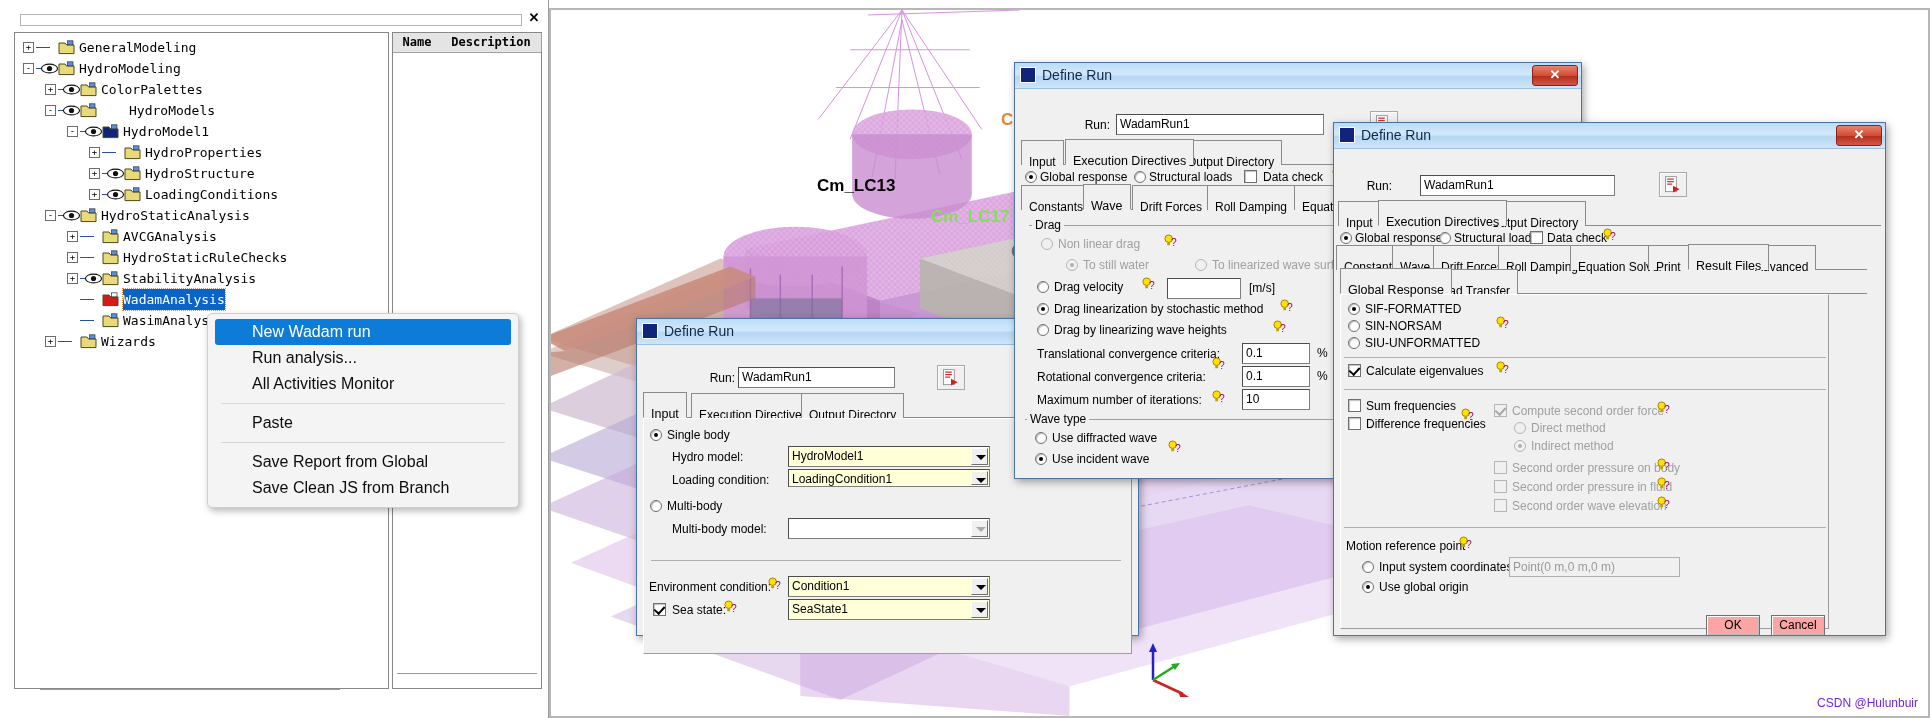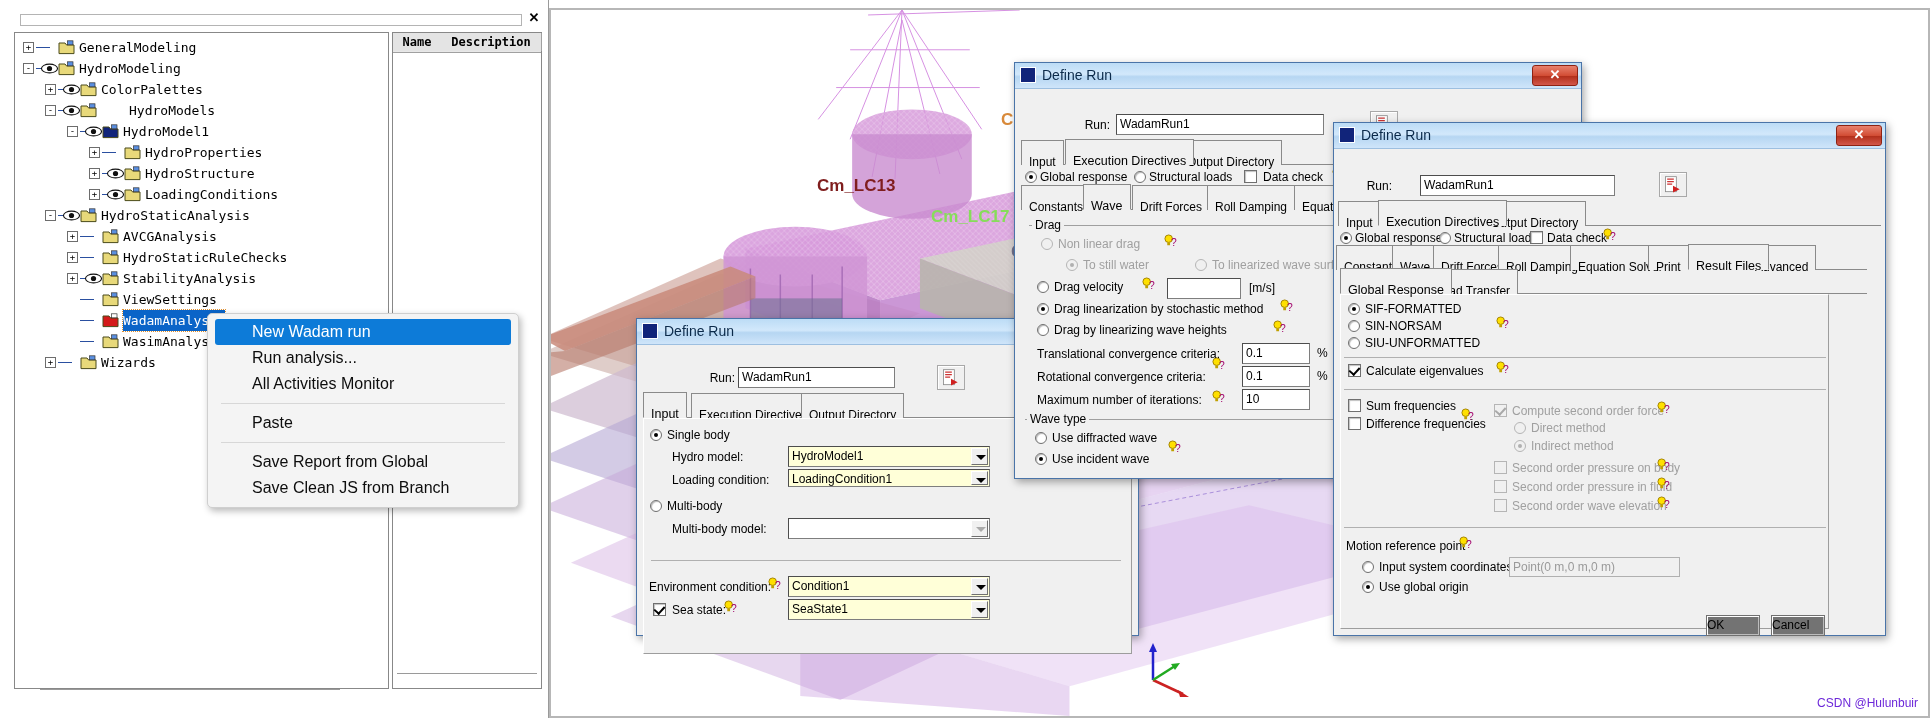--- a/index.html
+++ b/index.html
@@ -192,23 +192,23 @@
     border:solid #000;border-width:0 2px 2px 0;transform:rotate(42deg);
   }
   .chk.dis{border-color:#b5b5b5;background:#f0f0f0;box-shadow:none;}
   .chk.dis.on:after{border-color:#a8a8a8;}
   .dim{color:#a0a0a0;}
   .help{position:absolute;width:16px;height:15px;}
   .grp-cap{position:absolute;font-size:12px;background:#f0f0f0;padding:0 3px;}
   .grp-line{position:absolute;height:1px;background:#9f9f9f;}
   .hline{position:absolute;height:1px;background:#b0b0b0;}
   .btn{
-    position:absolute;background:#737373;border:1px solid #707070;
+    position:absolute;background:#fca5a5;border:1px solid #707070;
     box-shadow:inset 1px 1px 0 #fff, inset -1px -1px 0 #bcbcbc;
-    font-size:12px;text-align:left;box-sizing:border-box;cursor:pointer;
+    font-size:12px;text-align:center;box-sizing:border-box;cursor:pointer;
   }
   .iconbtn{
     position:absolute;background:#f0f0f0;border:1px solid #a8a8a8;
     box-shadow:inset 1px 1px 0 #fff;box-sizing:border-box;cursor:pointer;
   }
   .panel-sunken{
     position:absolute;border:1px solid #9d9d9d;border-right-color:#fff;
     border-bottom-color:#fff;background:#f0f0f0;box-sizing:border-box;
   }
   .unit{position:absolute;font-size:12px;}
@@ -321,21 +321,21 @@
 
     <g>
       <polygon points="250,600 700,498 960,560 520,680" fill="#d9b6ec" opacity=".4"></polygon>
       <polygon points="250,600 250,690 520,710 520,680" fill="#c79ade" opacity=".4"></polygon>
     </g>
 
     <circle cx="505" cy="372" r="26" fill="#e3a0e8" opacity=".55"></circle>
     <circle cx="505" cy="372" r="26" fill="url(#mesh)" opacity=".4"></circle>
   </svg>
 
-  <div class="vplabel" style="left:266px;top:166px;color:#7f1d1d;">Cm_LC13</div>
+  <div class="vplabel" style="left:266px;top:166px;color:#000000;">Cm_LC13</div>
   <div class="vplabel" style="left:380px;top:197px;color:#86dd5a;">Cm_LC17</div>
   <div class="vplabel" style="left:450px;top:100px;color:#d98a3a;">Cm_</div>
   <div class="vplabel" style="left:460px;top:232px;color:#6f6f8a;">Cm_</div>
 
   <svg id="triad" viewBox="0 0 60 60">
     <line x1="14" y1="42" x2="14" y2="10" stroke="#2222cc" stroke-width="2.5"></line>
     <polygon points="14,5 10,14 18,14" fill="#2222cc"></polygon>
     <line x1="14" y1="42" x2="44" y2="56" stroke="#cc2222" stroke-width="2.5"></line>
     <polygon points="50,59 39,52 41,59" fill="#cc2222"></polygon>
     <line x1="14" y1="42" x2="36" y2="28" stroke="#22aa22" stroke-width="2.5"></line>
@@ -498,28 +498,20 @@
             <svg width="17" height="11" viewBox="0 0 17 11">
               <ellipse cx="8.5" cy="5.5" rx="8" ry="4.4" fill="#fff" stroke="#111" stroke-width="1.1"></ellipse>
               <circle cx="8.5" cy="5.5" r="2.6" fill="#111"></circle>
             </svg>
           </span>
           <span class="folder" style="left: 87px;"><svg width="17" height="15" viewBox="0 0 17 15">
               <path d="M1 3 h6 l1.6 2 H16 v8.6 H1 Z" fill="#e8d97a" stroke="#4a4a1a" stroke-width="1"></path>
               <rect x="9.5" y="0.8" width="5.5" height="4" fill="#5a8fe0" stroke="#333" stroke-width="0.7"></rect>
             </svg></span>
           <span class="lbl" style="left: 108px;">StabilityAnalysis</span>
-        </div>
-        <div class="tnode">
-          <span class="dash" style="left: 65px;"></span>
-          <span class="folder" style="left: 87px;"><svg width="17" height="15" viewBox="0 0 17 15">
-              <path d="M1 3 h6 l1.6 2 H16 v8.6 H1 Z" fill="#e8d97a" stroke="#4a4a1a" stroke-width="1"></path>
-              <rect x="9.5" y="0.8" width="5.5" height="4" fill="#5a8fe0" stroke="#333" stroke-width="0.7"></rect>
-            </svg></span>
-          <span class="lbl" style="left: 108px;">ViewSettings</span>
         </div>
         <div class="tnode sel">
           <span class="dash" style="left: 65px;"></span>
           <span class="folder" style="left: 87px;"><svg width="17" height="15" viewBox="0 0 17 15">
               <path d="M1 3 h6 l1.6 2 H16 v8.6 H1 Z" fill="#d41a1a" stroke="#4a4a1a" stroke-width="1"></path>
               <rect x="9.5" y="0.8" width="5.5" height="4" fill="#ffffff" stroke="#333" stroke-width="0.7"></rect>
             </svg></span>
           <span class="lbl" style="left: 108px;">WadamAnalysis</span>
         </div>
         <div class="tnode">

